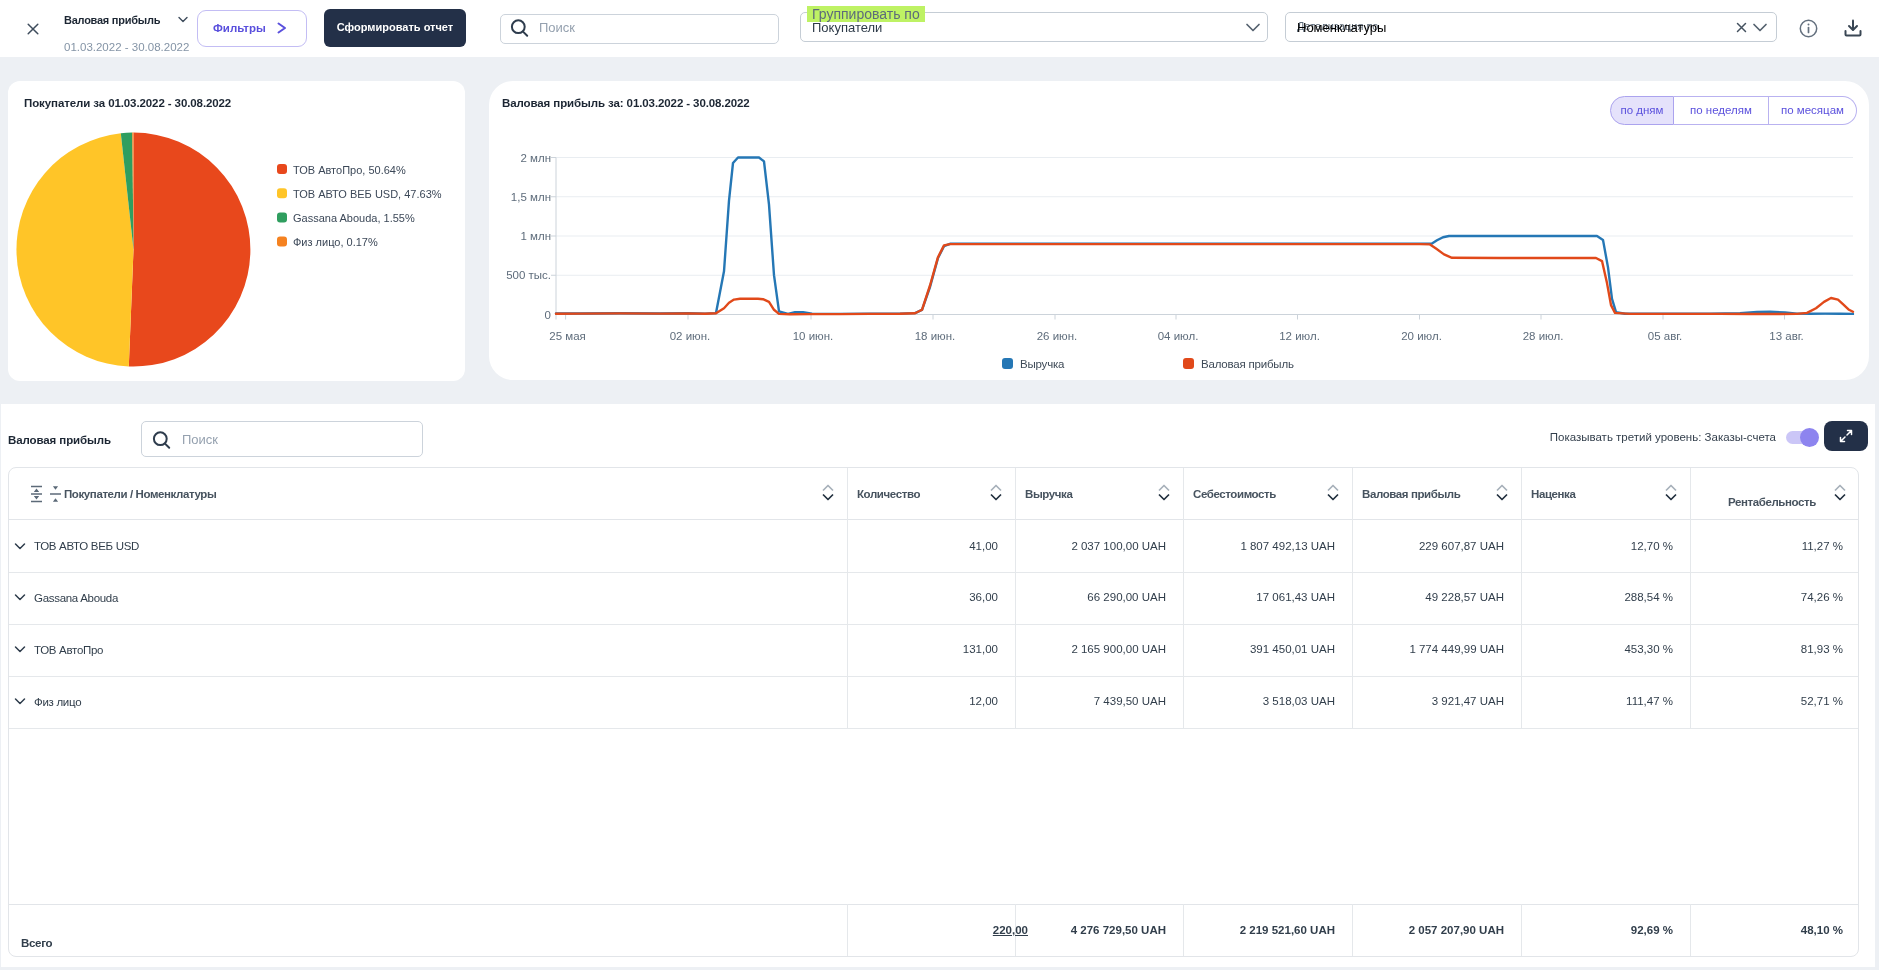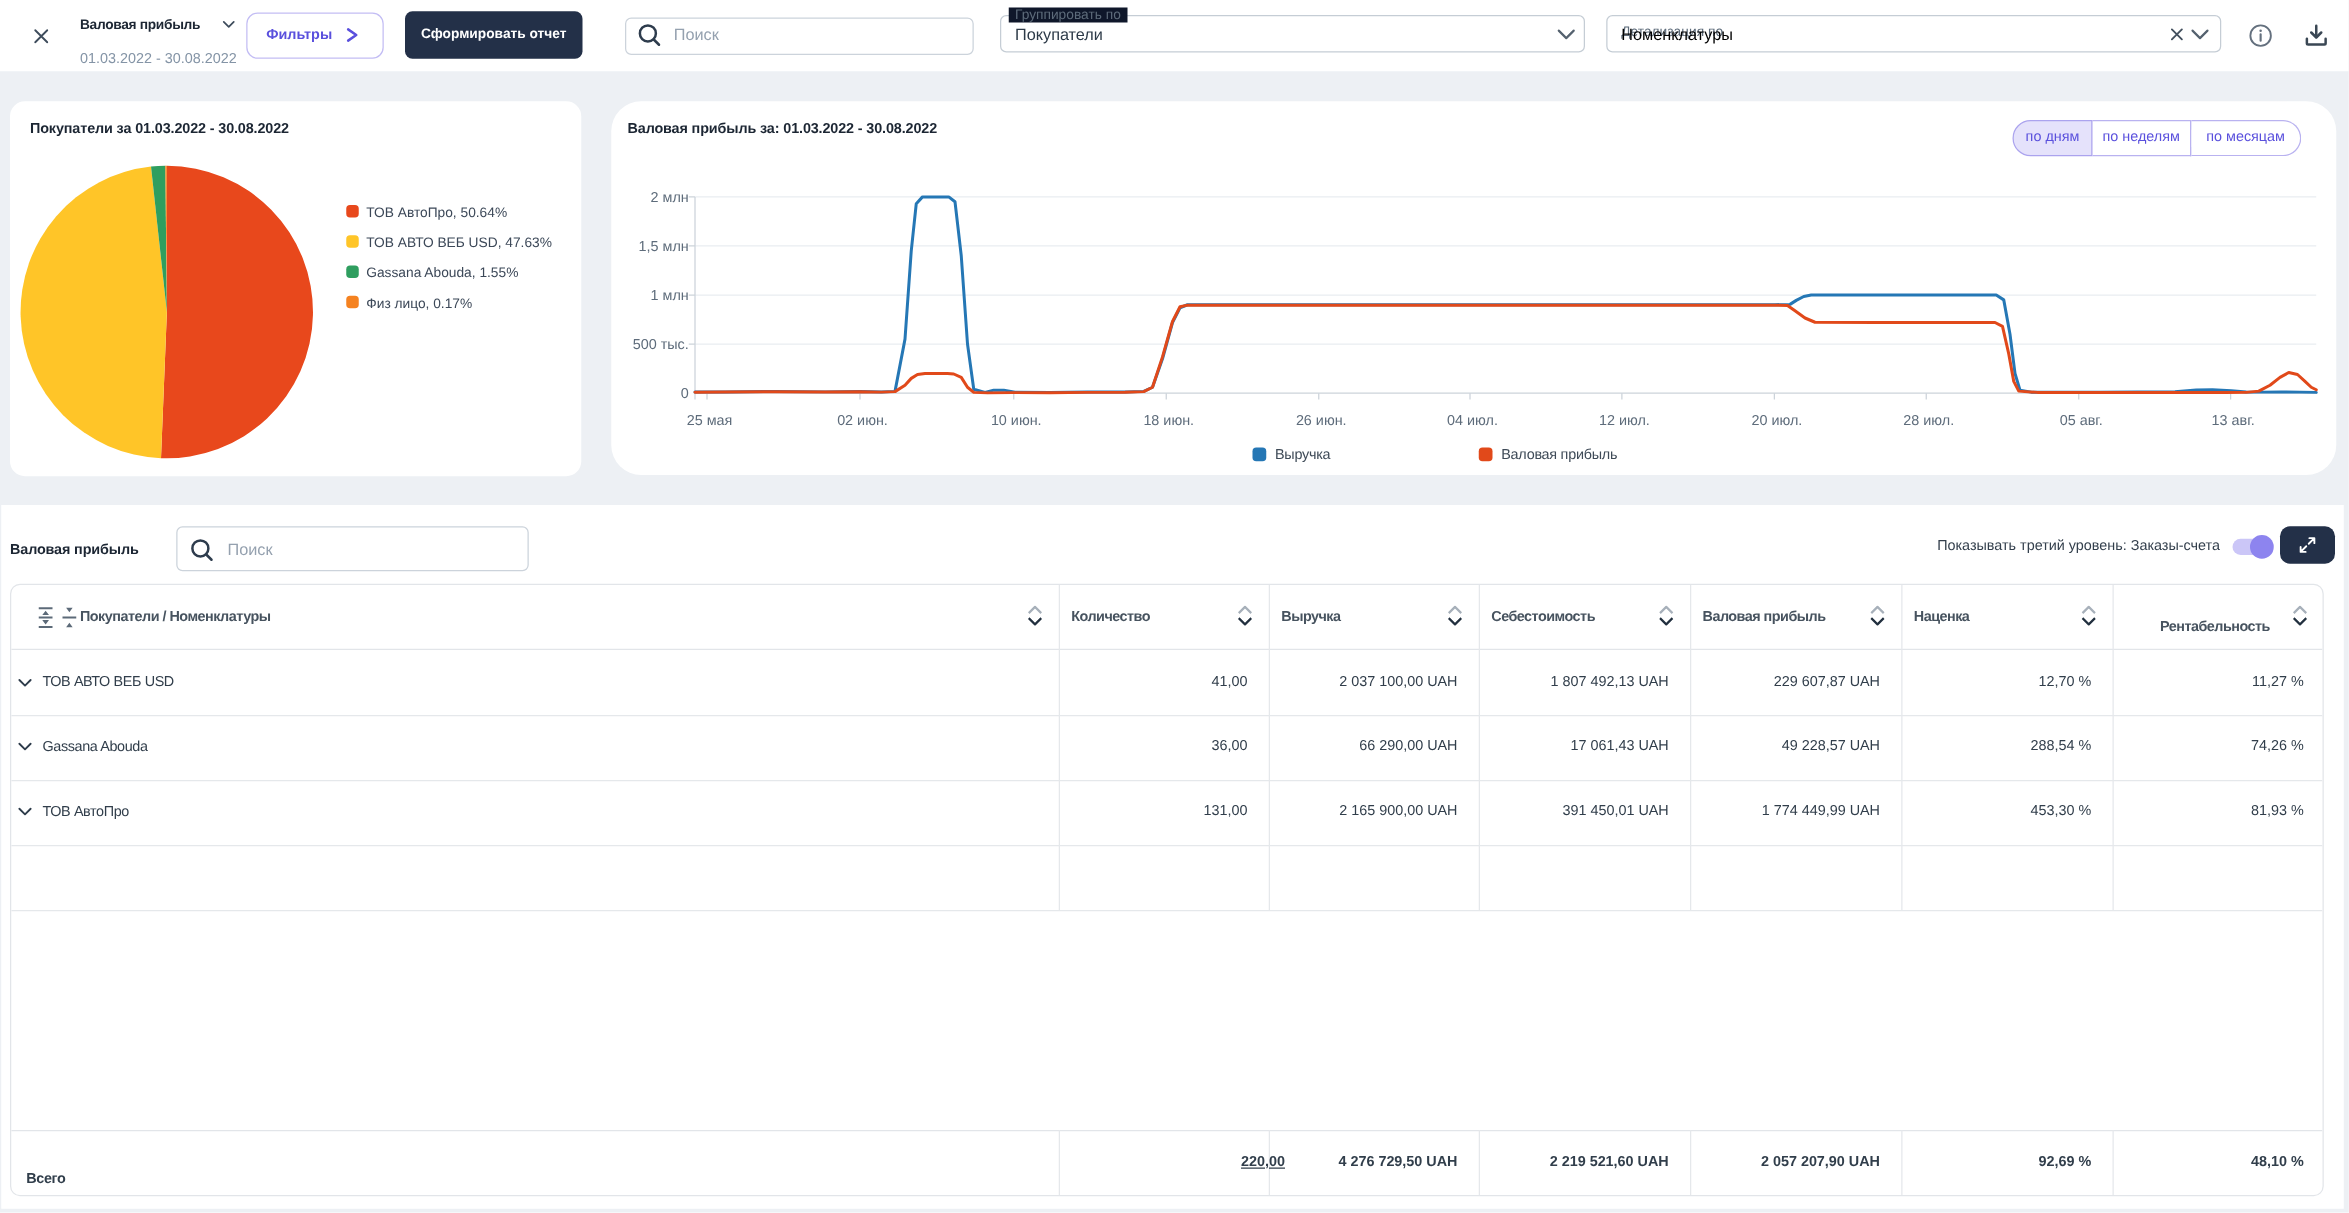--- a/index.html
+++ b/index.html
@@ -37,21 +37,21 @@
   <div class="abs" style="left:324px;top:9px;width:142px;height:37.5px;background:#233048;border-radius:6px;color:#fff;font-size:11px;font-weight:bold;text-align:center;line-height:37px;">Сформировать отчет</div>
 
   <div class="abs" style="left:500px;top:13.5px;width:279px;height:30px;border:1px solid #ccd3db;border-radius:5px;background:#fff;"></div>
   <svg class="abs" style="left:509px;top:17.5px;" width="22" height="22" viewBox="0 0 22 22">
       <circle cx="9.3" cy="8.7" r="6.4" fill="none" stroke="#2e3c4d" stroke-width="2"></circle>
       <path d="M14,13.6 L18.2,17.8" stroke="#2e3c4d" stroke-width="2" stroke-linecap="round"></path>
     </svg>
   <div class="abs" style="left:539px;top:20px;font-size:13px;color:#95a1af;">Поиск</div>
 
   <div class="abs" style="left:800px;top:12px;width:468px;height:30px;border:1px solid #c5cdd5;border-radius:5px;"></div>
-  <div class="abs" style="left:807px;top:6px;font-size:11px;color:#5d6b7a;background:#0f172a;padding:0 5px;">Группировать по</div>
+  <div class="abs" style="left:807px;top:6px;font-size:14px;color:#5d6b7a;background:#bef264;padding:0 5px;">Группировать по</div>
   <div class="abs" style="left:812px;top:20px;font-size:13px;color:#2d3a48;">Покупатели</div>
   <svg class="abs" style="left:1245px;top:23px;" width="16" height="10" viewBox="0 0 16 10">
       <path d="M2,1.5 L8,7.5 L14,1.5" fill="none" stroke="#55626f" stroke-width="1.7" stroke-linecap="round" stroke-linejoin="round"></path>
     </svg>
 
   <div class="abs" style="left:1285px;top:12px;width:492px;height:30px;border:1px solid #c5cdd5;border-radius:5px;"></div>
   <div class="abs" style="left:1292px;top:20px;font-size:11px;color:#5d6b7a;background:#fff;padding:0 5px;">Детализация по</div>
   <div class="abs" style="left:1297px;top:20px;font-size:13px;color:#000000;">Номенклатуры</div>
   <svg class="abs" style="left:1736px;top:22px;" width="11" height="11" viewBox="0 0 11 11">
       <path d="M1.5,1.5 L9.5,9.5 M9.5,1.5 L1.5,9.5" stroke="#44515f" stroke-width="1.5" stroke-linecap="round"></path>
@@ -88,21 +88,21 @@
     <text x="285" y="140.9" font-size="11" fill="#3c4858">Gassana Abouda, 1.55%</text>
     <text x="285" y="165.1" font-size="11" fill="#3c4858">Физ лицо, 0.17%</text>
   </svg>
 </div>
 
 <div class="abs" style="left:489px;top:81px;width:1380px;height:299px;background:#fff;border-radius:24px;">
   <div class="abs bold" style="left:13px;top:16px;font-size:11.5px;letter-spacing:-0.1px;color:#1c2633;">Валовая прибыль за: 01.03.2022 - 30.08.2022</div>
 
   <div class="abs" style="left:1121px;top:14.5px;height:29px;display:flex;font-size:11.5px;color:#5a50dd;">
     <div style="width:64px;background:#e5e2fb;border:1px solid #aba3ee;border-radius:14.5px 0 0 14.5px;line-height:27px;text-align:center;">по дням</div>
-    <div style="width:79px;border:1px solid #b9b2f0;border-left:none;line-height:27px;text-align:center;">по неделям</div>
+    <div style="width:95px;border:1px solid #b9b2f0;border-left:none;line-height:27px;text-align:center;">по неделям</div>
     <div style="width:88px;border:1px solid #b9b2f0;border-left:none;border-radius:0 14.5px 14.5px 0;line-height:27px;text-align:center;">по месяцам</div>
   </div>
   <svg class="abs" style="left:0;top:0;" width="1380" height="299" viewBox="0 0 1380 299">
     <g stroke="#e9edf1" stroke-width="1">
       <line x1="67" y1="76.5" x2="1364" y2="76.5"></line>
       <line x1="67" y1="115.75" x2="1364" y2="115.75"></line>
       <line x1="67" y1="155" x2="1364" y2="155"></line>
       <line x1="67" y1="194.25" x2="1364" y2="194.25"></line>
     </g>
     <line x1="67" y1="233.5" x2="1364" y2="233.5" stroke="#ccd3da" stroke-width="1"></line>
@@ -266,20 +266,32 @@
           <use href="#rowchev"></use>
         </svg>
         <div class="nm">ТОВ АвтоПро</div>
       <div class="num" style="right:860px;">131,00</div>
       <div class="num" style="right:692px;">2 165 900,00 UAH</div>
       <div class="num" style="right:523px;">391 450,01 UAH</div>
       <div class="num" style="right:354px;">1 774 449,99 UAH</div>
       <div class="num" style="right:185px;">453,30 %</div>
       <div class="num" style="right:15px;">81,93 %</div>
     </div>
+    <div class="row" style="top:208px;">
+      <svg class="chev">
+          <use href="#rowchev"></use>
+        </svg>
+        <div class="nm">Физ лицо</div>
+      <div class="num" style="right:860px;">12,00</div>
+      <div class="num" style="right:692px;">7 439,50 UAH</div>
+      <div class="num" style="right:523px;">3 518,03 UAH</div>
+      <div class="num" style="right:354px;">3 921,47 UAH</div>
+      <div class="num" style="right:185px;">111,47 %</div>
+      <div class="num" style="right:15px;">52,71 %</div>
+    </div>
 
     <div class="row bold" style="top:437px;">
       <div class="nm bold" style="left:12px;margin-top:12px;">Всего</div>
       <div class="num bold" style="right:830px;text-decoration:underline;">220,00</div>
       <div class="num bold" style="right:692px;">4 276 729,50 UAH</div>
       <div class="num bold" style="right:523px;">2 219 521,60 UAH</div>
       <div class="num bold" style="right:354px;">2 057 207,90 UAH</div>
       <div class="num bold" style="right:185px;">92,69 %</div>
       <div class="num bold" style="right:15px;">48,10 %</div>
     </div>

